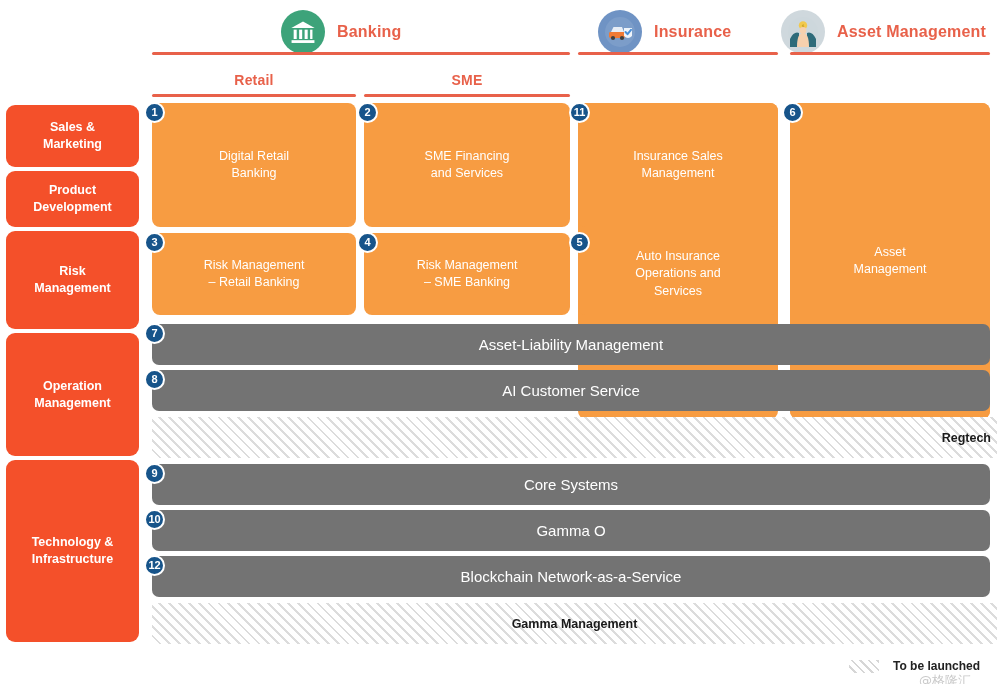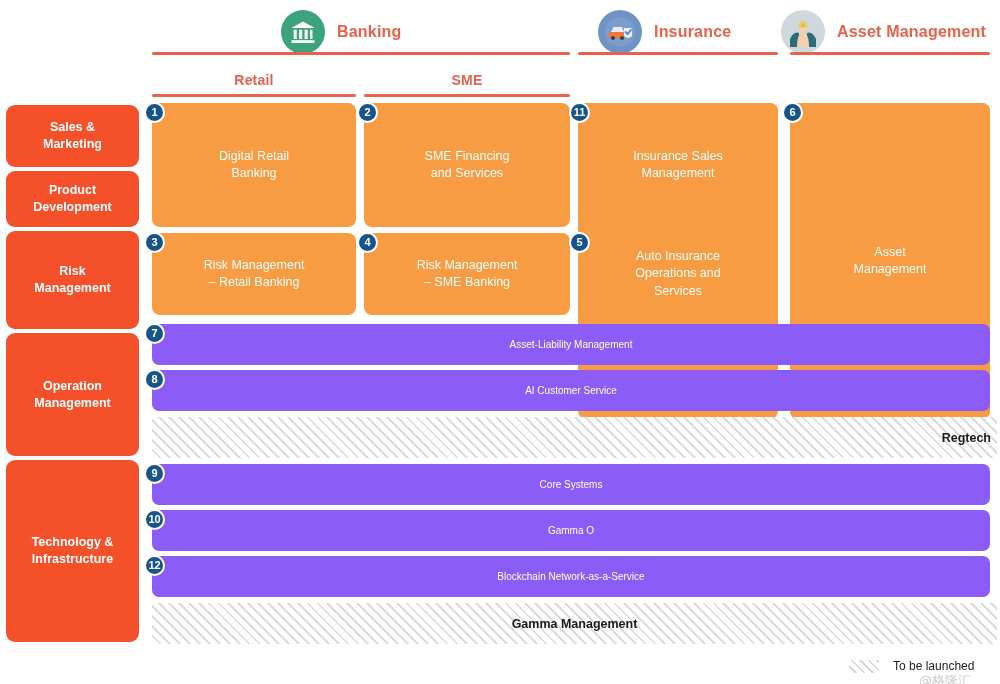--- a/index.html
+++ b/index.html
@@ -45,23 +45,23 @@
 
   
   .tile{
     position:absolute;background:#f79c42;border-radius:8px;
     color:#ffffff;display:flex;align-items:center;justify-content:center;
     text-align:center;font-size:12.5px;line-height:1.4;font-weight:normal;
     box-sizing:border-box;padding:4px 10px;
   }
   .tile.col{border-radius:8px;}
   .bar{
-    position:absolute;background:#8b5cf6;border-radius:7px;
+    position:absolute;background:#737373;border-radius:7px;
     color:#ffffff;display:flex;align-items:center;justify-content:center;
-    font-size:10px;box-sizing:border-box;
+    font-size:15px;box-sizing:border-box;
   }
 
   
   .hatch{
     position:absolute;
     background:
       repeating-linear-gradient(45deg,
         #ffffff 0px, #ffffff 5px,
         #dcdcdc 5px, #dcdcdc 7px);
     border-radius:3px;
@@ -84,21 +84,21 @@
 
   
   .legend{position:absolute;display:flex;align-items:center;}
   .legend-swatch{
     width:30px;height:13px;
     background:repeating-linear-gradient(45deg,
         #ffffff 0px,#ffffff 4px,
         #d6d6d6 4px,#d6d6d6 6px);
   }
   .legend-text{
-    margin-left:14px;font-size:12px;font-weight:normal;color:#222;
+    margin-left:14px;font-size:12px;font-weight:bold;color:#222;
     white-space:nowrap;
   }
   .watermark{
     position:absolute;font-size:13px;color:#c9c9c9;
     font-family:"DejaVu Sans",sans-serif;
   }
 </style>
 </head>
 <body>
 

